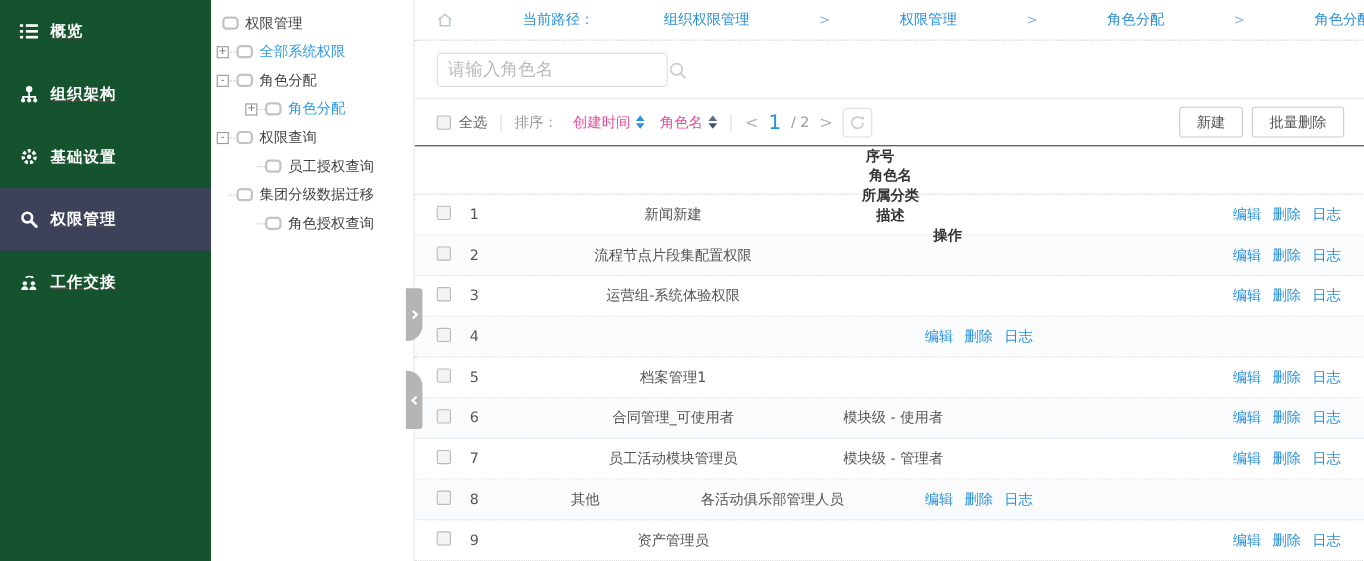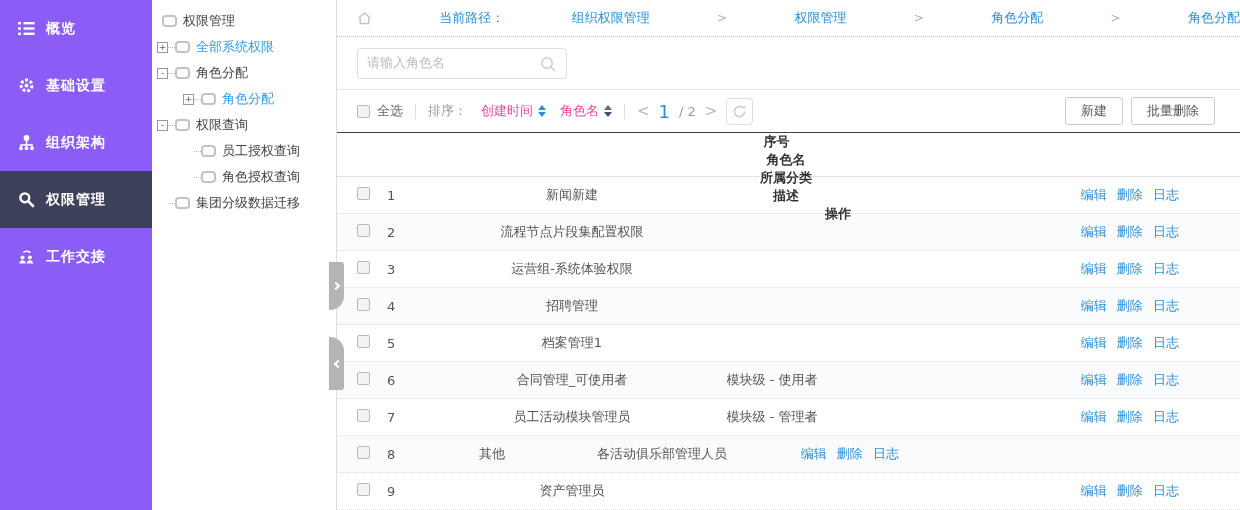--- a/index.html
+++ b/index.html
@@ -4,21 +4,21 @@
 <style>
   * { box-sizing: border-box; margin: 0; padding: 0; }
   html, body { width: 1240px; height: 510px; overflow: hidden; }
   body {
     font-family: "DejaVu Sans", "Liberation Sans", sans-serif;
     font-size: 13px; color: #555; background: #fff;
   }
   .app { display: flex; width: 1240px; height: 510px; }
 
   
-  .sidebar { width: 152px; flex-shrink: 0; background: #8b5cf6; }
+  .sidebar { width: 192px; flex-shrink: 0; background: #14532d; text-decoration: underline; }
   .side-item {
     height: 57px; display: flex; align-items: center;
     padding-left: 18px; gap: 11px; cursor: pointer;
     color: #fff; font-size: 14px; font-weight: bold; letter-spacing: 1px;
   }
   .side-item.active { background: #3d425a; }
   .side-icon { width: 17px; height: 17px; display: inline-flex; align-items: center; justify-content: center; }
 
   
   .tree-panel {
@@ -59,21 +59,21 @@
     padding-left: 20px; color: #2b90d9; border-bottom: 1px dotted #ccc; justify-content: space-between;
   }
   .crumb-sep { color: #9ab6cd; font-size: 12px; }
   .crumb-link { cursor: pointer; }
 
   .search-row { height: 53px; padding: 11px 20px; border-bottom: 1px solid #e8e8e8; }
   .search-box {
     width: 210px; height: 31px; border: 1px solid #ddd; border-radius: 4px;
     display: flex; align-items: center; padding: 0 9px; background: #fff;
   }
-  .search-box input { flex: 1; border: 0; outline: none; font-size: 13px; color: #0369a1; font-family: Liberation Mono, monospace; background: transparent; }
+  .search-box input { flex: 1; border: 0; outline: none; font-size: 16px; color: #0369a1; font-family: Liberation Serif, serif; background: transparent; }
   .search-box input::placeholder { color: #bbb; }
 
   .toolbar { height: 43px; display: flex; align-items: center; padding: 0 25px 0 20px; color: #666; border-bottom: 1px solid #404040; }
   .vsep { width: 1px; height: 15px; background: #ddd; margin: 0 12px; }
   input[type="checkbox"] {
     appearance: none; -webkit-appearance: none;
     width: 13px; height: 13px; border: 1px solid #b9b9b9; border-radius: 2px;
     background: #f3f3f3; cursor: pointer; flex-shrink: 0;
   }
   .toolbar .cb-label { margin-left: 7px; }
@@ -128,40 +128,40 @@
               <rect x="5.5" y="6.3" width="11" height="2.4"></rect>
               <rect x="0" y="11.6" width="3" height="2.4"></rect>
               <rect x="5.5" y="11.6" width="11" height="2.4"></rect>
             </g>
           </svg>
       </span>
       <span>概览</span>
     </div>
     <div class="side-item">
       <span class="side-icon">
-        <svg width="17" height="17" viewBox="0 0 17 17">
-            <circle cx="8.5" cy="8.5" r="5.4" fill="none" stroke="#fff" stroke-width="3.1" stroke-dasharray="2.8 1.9"></circle>
-            <circle cx="8.5" cy="8.5" r="2" fill="#fff"></circle>
-          </svg>
-      </span>
-      <span>基础设置</span>
-    </div>
-    <div class="side-item">
-      <span class="side-icon">
         <svg width="17" height="16" viewBox="0 0 17 16">
             <g stroke="#fff" stroke-width="1.6" fill="none">
               <circle cx="8.5" cy="3" r="2.1" fill="#fff"></circle>
               <path d="M8.5 5.5v3M3 12v-2h11v2M8.5 8.5V12"></path>
             </g>
             <circle cx="3" cy="13.3" r="1.9" fill="#fff"></circle>
             <circle cx="8.5" cy="13.3" r="1.9" fill="#fff"></circle>
             <circle cx="14" cy="13.3" r="1.9" fill="#fff"></circle>
           </svg>
       </span>
       <span>组织架构</span>
+    </div>
+    <div class="side-item">
+      <span class="side-icon">
+        <svg width="17" height="17" viewBox="0 0 17 17">
+            <circle cx="8.5" cy="8.5" r="5.4" fill="none" stroke="#fff" stroke-width="3.1" stroke-dasharray="2.8 1.9"></circle>
+            <circle cx="8.5" cy="8.5" r="2" fill="#fff"></circle>
+          </svg>
+      </span>
+      <span>基础设置</span>
     </div>
     <div class="side-item active">
       <span class="side-icon">
         <svg width="17" height="17" viewBox="0 0 17 17">
             <circle cx="6.8" cy="6.8" r="4.4" fill="none" stroke="#fff" stroke-width="2.4"></circle>
             <path d="M10.2 10.2 L15 15" stroke="#fff" stroke-width="2.6" stroke-linecap="round"></path>
           </svg>
       </span>
       <span>权限管理</span>
     </div>
@@ -208,31 +208,31 @@
       <span class="stub"></span>
       <span class="node-icon"></span>
       <span class="t-label">权限查询</span>
     </div>
     <div class="tree-item lvl2">
       <span class="expander"></span>
       <span class="stub"></span>
       <span class="node-icon"></span>
       <span class="t-label">员工授权查询</span>
     </div>
+    <div class="tree-item lvl1">
+      <span class="expander"></span>
+      <span class="stub"></span>
+      <span class="node-icon"></span>
+      <span class="t-label">集团分级数据迁移</span>
+    </div>
     <div class="tree-item lvl2">
       <span class="expander"></span>
       <span class="stub"></span>
       <span class="node-icon"></span>
       <span class="t-label">角色授权查询</span>
-    </div>
-    <div class="tree-item lvl1">
-      <span class="expander"></span>
-      <span class="stub"></span>
-      <span class="node-icon"></span>
-      <span class="t-label">集团分级数据迁移</span>
     </div>
   </nav>
 
   <main class="main">
 
     <div class="handle handle-top">
         <span class="chev chev-right"></span>
       </div>
     <div class="handle handle-bottom">
         <span class="chev chev-left"></span>
@@ -352,21 +352,20 @@
             <span class="col-act">
               <span class="act-link">编辑</span>
               <span class="act-link">删除</span>
               <span class="act-link">日志</span>
             </span>
           </div>
 
           <div class="row">
             <span class="col-cb"><input type="checkbox" style=""></span>
             <span class="col-seq">4</span>
-            <span class="col-name">招聘管理</span>
             <span class="col-cat"></span>
             <span class="col-desc"></span>
             <span class="col-act">
               <span class="act-link">编辑</span>
               <span class="act-link">删除</span>
               <span class="act-link">日志</span>
             </span>
           </div>
 
           <div class="row">

